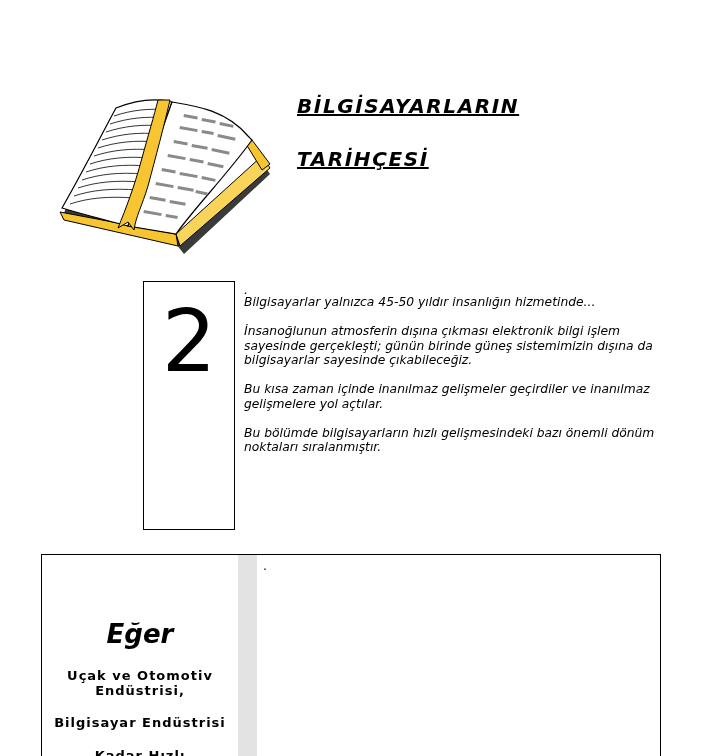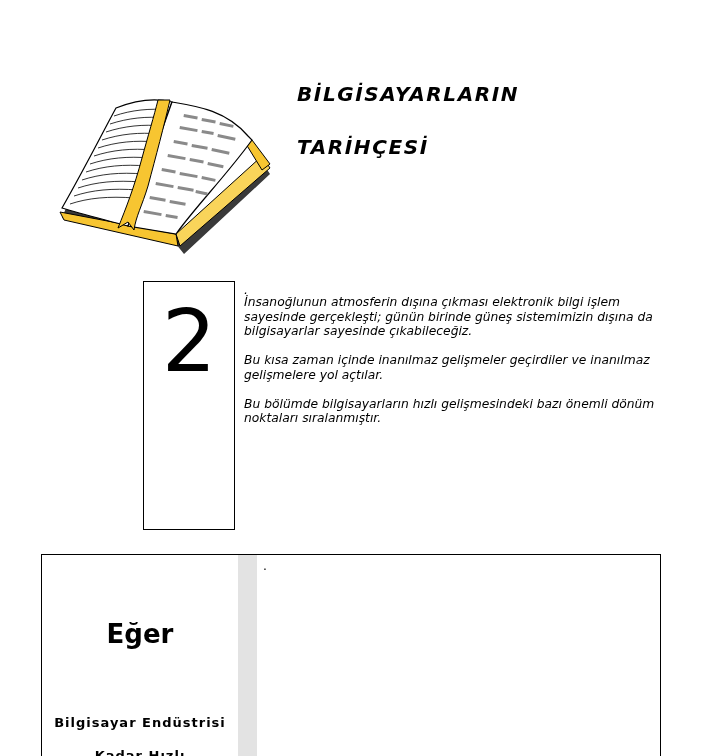--- a/index.html
+++ b/index.html
@@ -18,21 +18,22 @@
     .book-illustration {
       position: absolute;
       left: 56px;
       top: 96px;
       width: 220px;
       height: 160px;
     }
     .title-block {
       position: absolute;
       left: 297px;
-      top: 84px;
+      top: 96px;
+      text-decoration: underline;
     }
     .title-line {
       font-family: "DejaVu Sans", sans-serif;
       font-weight: bold;
       font-style: italic;
       font-size: 20px;
       letter-spacing: 1.6px;
       line-height: 20px;
       height: 20px;
       margin: 0 0 33px 0;
@@ -95,20 +96,21 @@
     }
     .eger-heading {
       position: absolute;
       left: 0;
       right: 0;
       top: 64px;
       font-family: "DejaVu Sans", sans-serif;
       font-weight: bold;
       font-size: 26px;
       line-height: 30px;
+      font-style: italic;
     }
     .sub-heading {
       position: absolute;
       left: 0;
       right: 0;
       font-family: "DejaVu Sans", sans-serif;
       font-weight: bold;
       font-size: 13px;
       line-height: 15px;
       letter-spacing: 1px;
@@ -207,28 +209,30 @@
   <div class="title-line">BİLGİSAYARLARIN</div>
   <div class="title-line">TARİHÇESİ</div>
 </div>
 
 <div class="chapter-box">
   <div class="chapter-number">2</div>
 </div>
 
 <div class="intro-text">
   <p class="dot">.</p>
+  <p>Bilgisayarlar yalnızca 45-50 yıldır insanlığın hizmetinde...</p>
   <p>İnsanoğlunun atmosferin dışına çıkması elektronik bilgi işlem sayesinde gerçekleşti; günün birinde güneş sistemimizin dışına da bilgisayarlar sayesinde çıkabileceğiz.</p>
   <p>Bu kısa zaman içinde inanılmaz gelişmeler geçirdiler ve inanılmaz gelişmelere yol açtılar.</p>
   <p>Bu bölümde bilgisayarların hızlı gelişmesindeki bazı önemli dönüm noktaları sıralanmıştır.</p>
 </div>
 
 <div class="comparison-box">
   <div class="left-cell">
     <div class="eger-heading">Eğer</div>
+    <div class="sub-heading sub-1">Uçak ve Otomotiv Endüstrisi,</div>
     <div class="sub-heading sub-2">Bilgisayar Endüstrisi</div>
     <div class="sub-heading sub-3">Kadar Hızlı</div>
   </div>
   <div class="gray-column"></div>
   <div class="right-cell">
     <p class="dot">.</p>
   </div>
 </div>
 
 </body></html>

